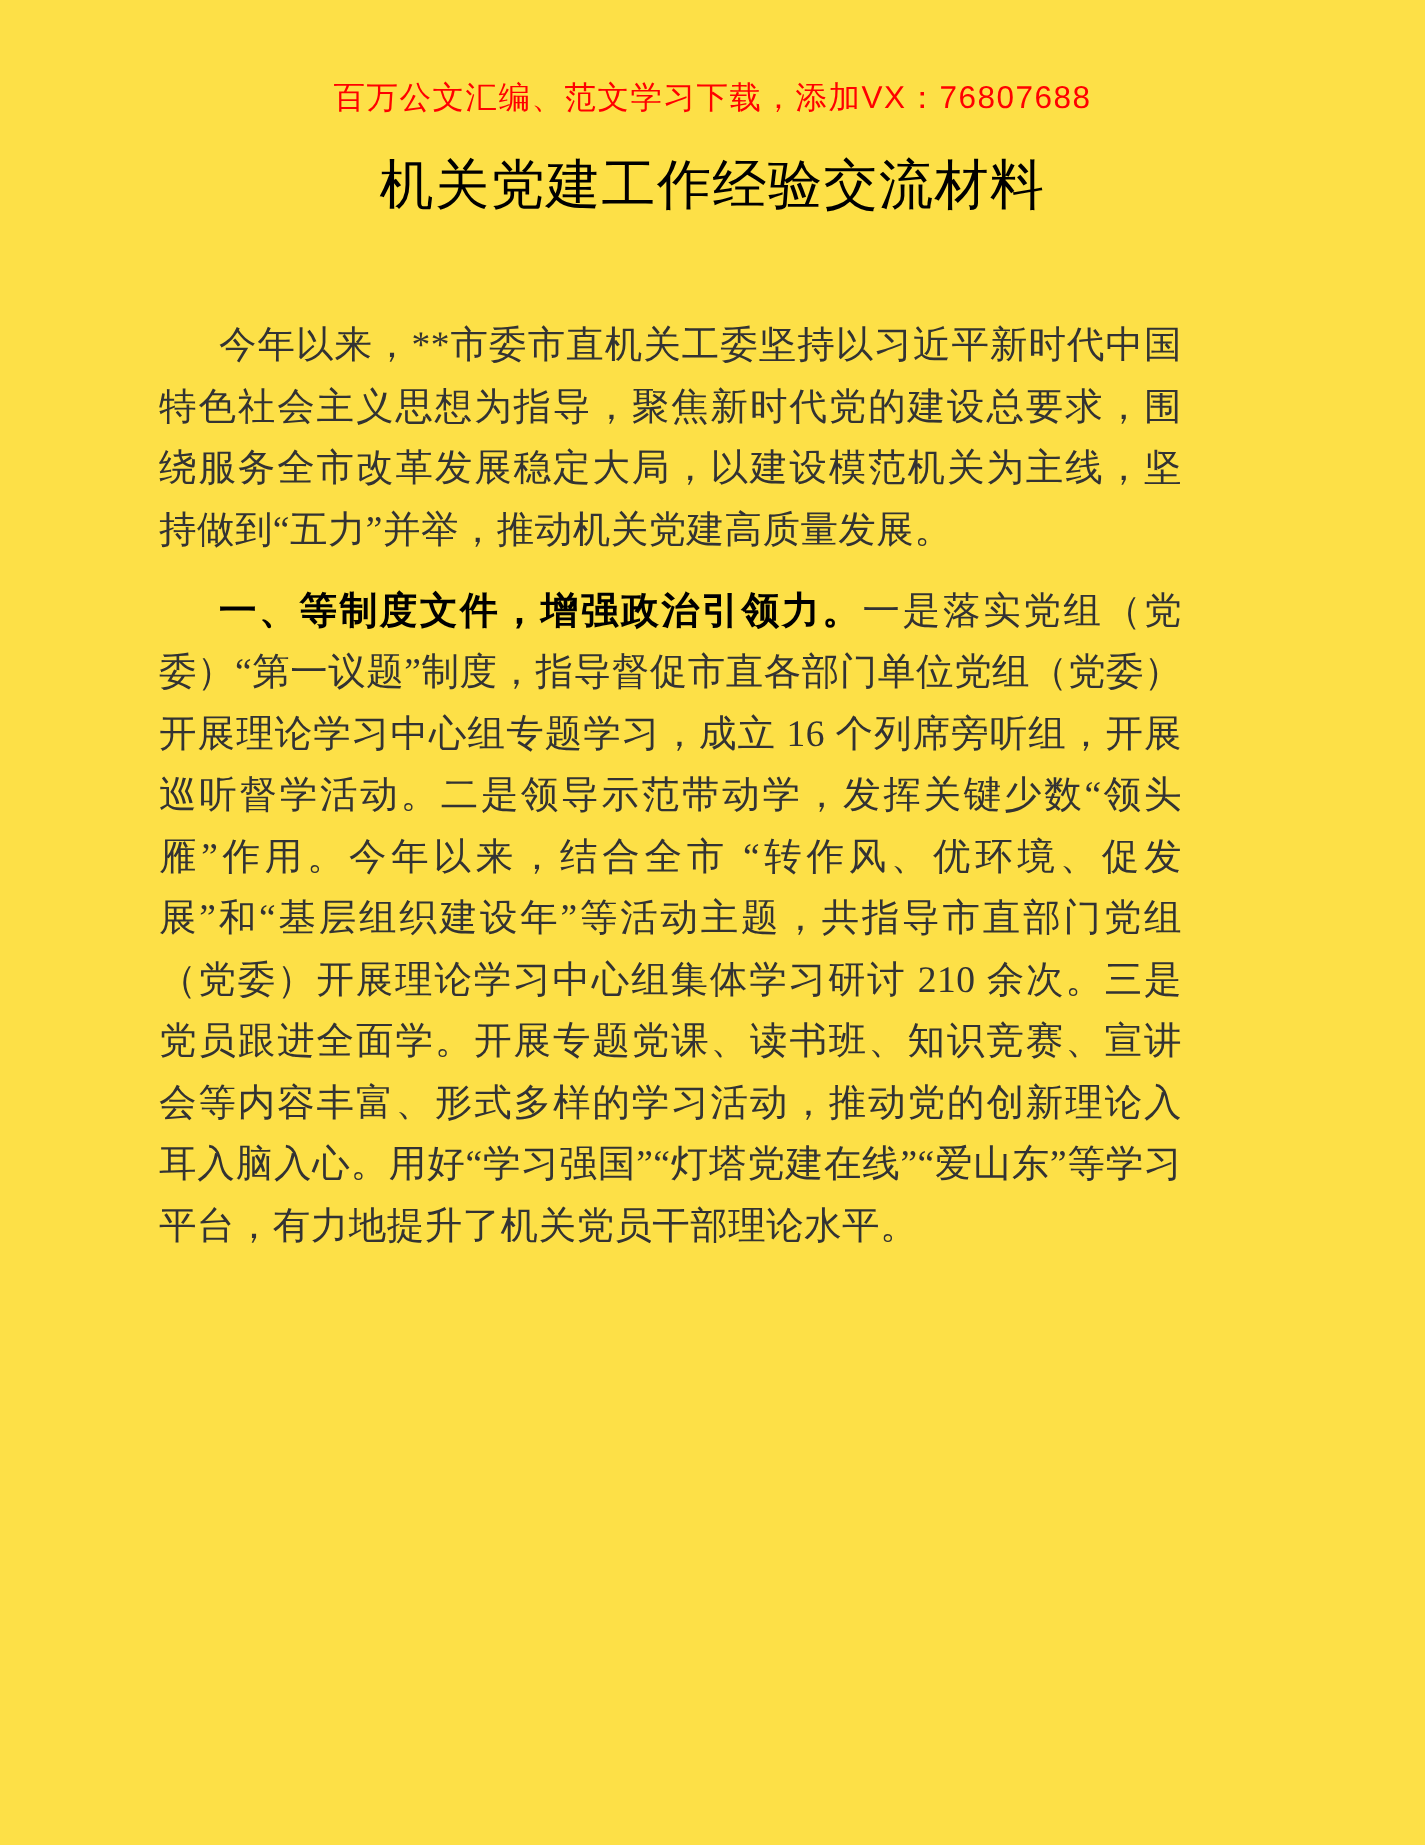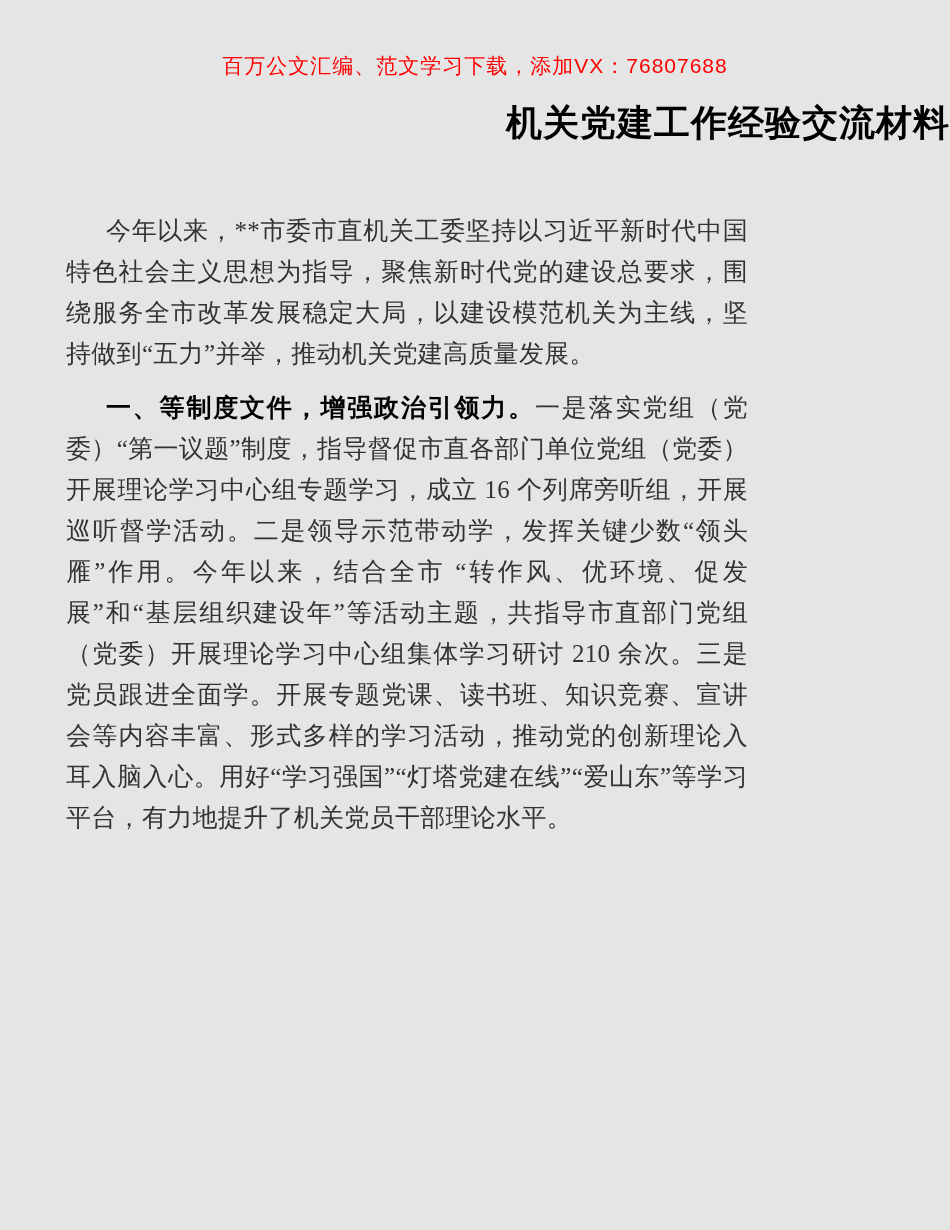--- a/index.html
+++ b/index.html
@@ -9,45 +9,45 @@
   body {
     width: 950px;
     height: 1230px;
     background: #ffffff;
     overflow: hidden;
     font-family: "Liberation Serif", "DejaVu Serif", serif;
   }
   .page {
     width: 950px;
     height: 1230px;
-    background: #e5e5e5;
+    background: #fde047;
     position: relative;
   }
   .notice {
     padding-top: 50px;
     text-align: center;
     font-family: "Liberation Sans", "DejaVu Sans", sans-serif;
     font-size: 21px;
     line-height: 32px;
     color: #ff0000;
     letter-spacing: 1px;
   }
   .doc-title {
     margin: 14px 0 0 0;
-    text-align: right;
+    text-align: center;
     font-family: "Liberation Serif", "DejaVu Serif", serif;
     font-size: 36px;
     line-height: 54px;
-    font-weight: 700;
+    font-weight: 400;
     color: #000000;
     letter-spacing: 1px;
   }
   .content {
     width: 682px;
-    margin-left: 66px;
+    margin-left: 106px;
     margin-right: 134px;
   }
   .para {
     margin: 13px 0 0 0;
     font-size: 25px;
     line-height: 41px;
     text-align: justify;
     text-justify: inter-ideograph;
     text-indent: 40px;
     color: #333333;

